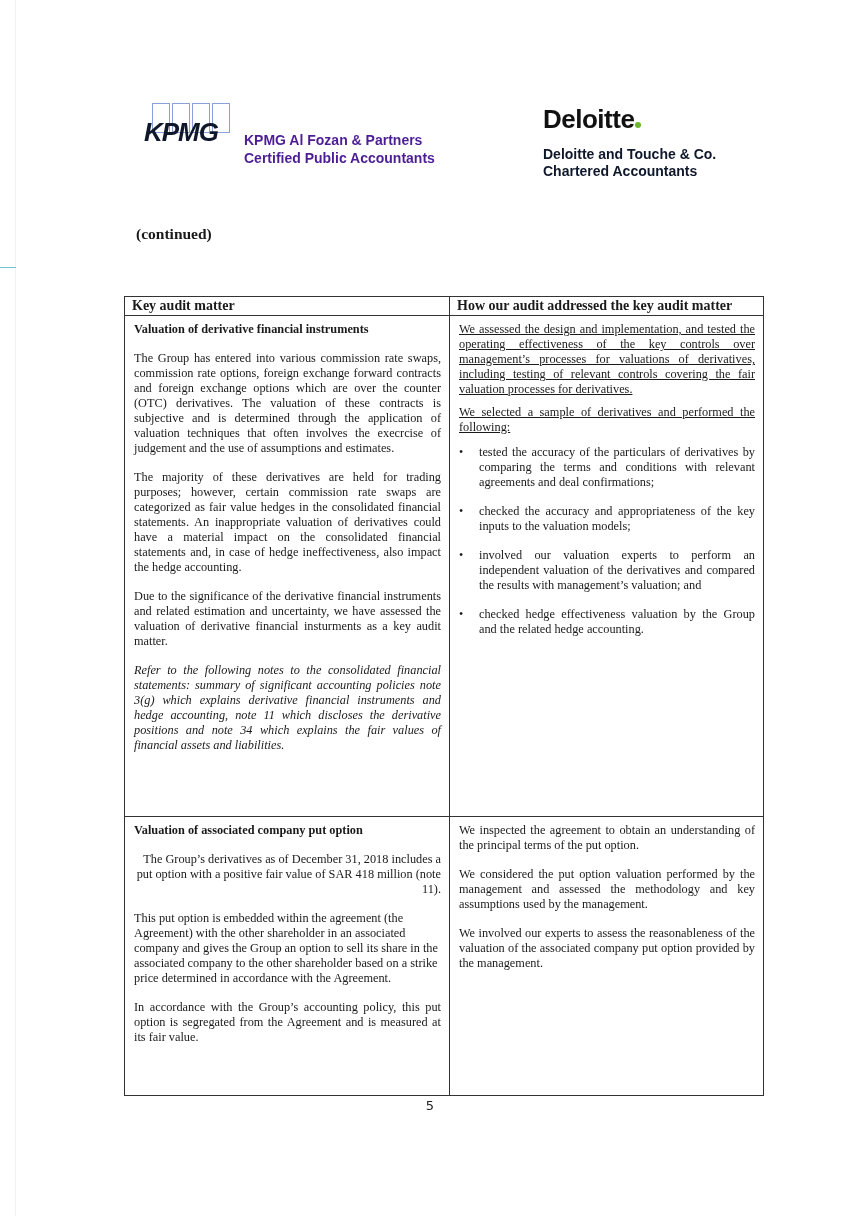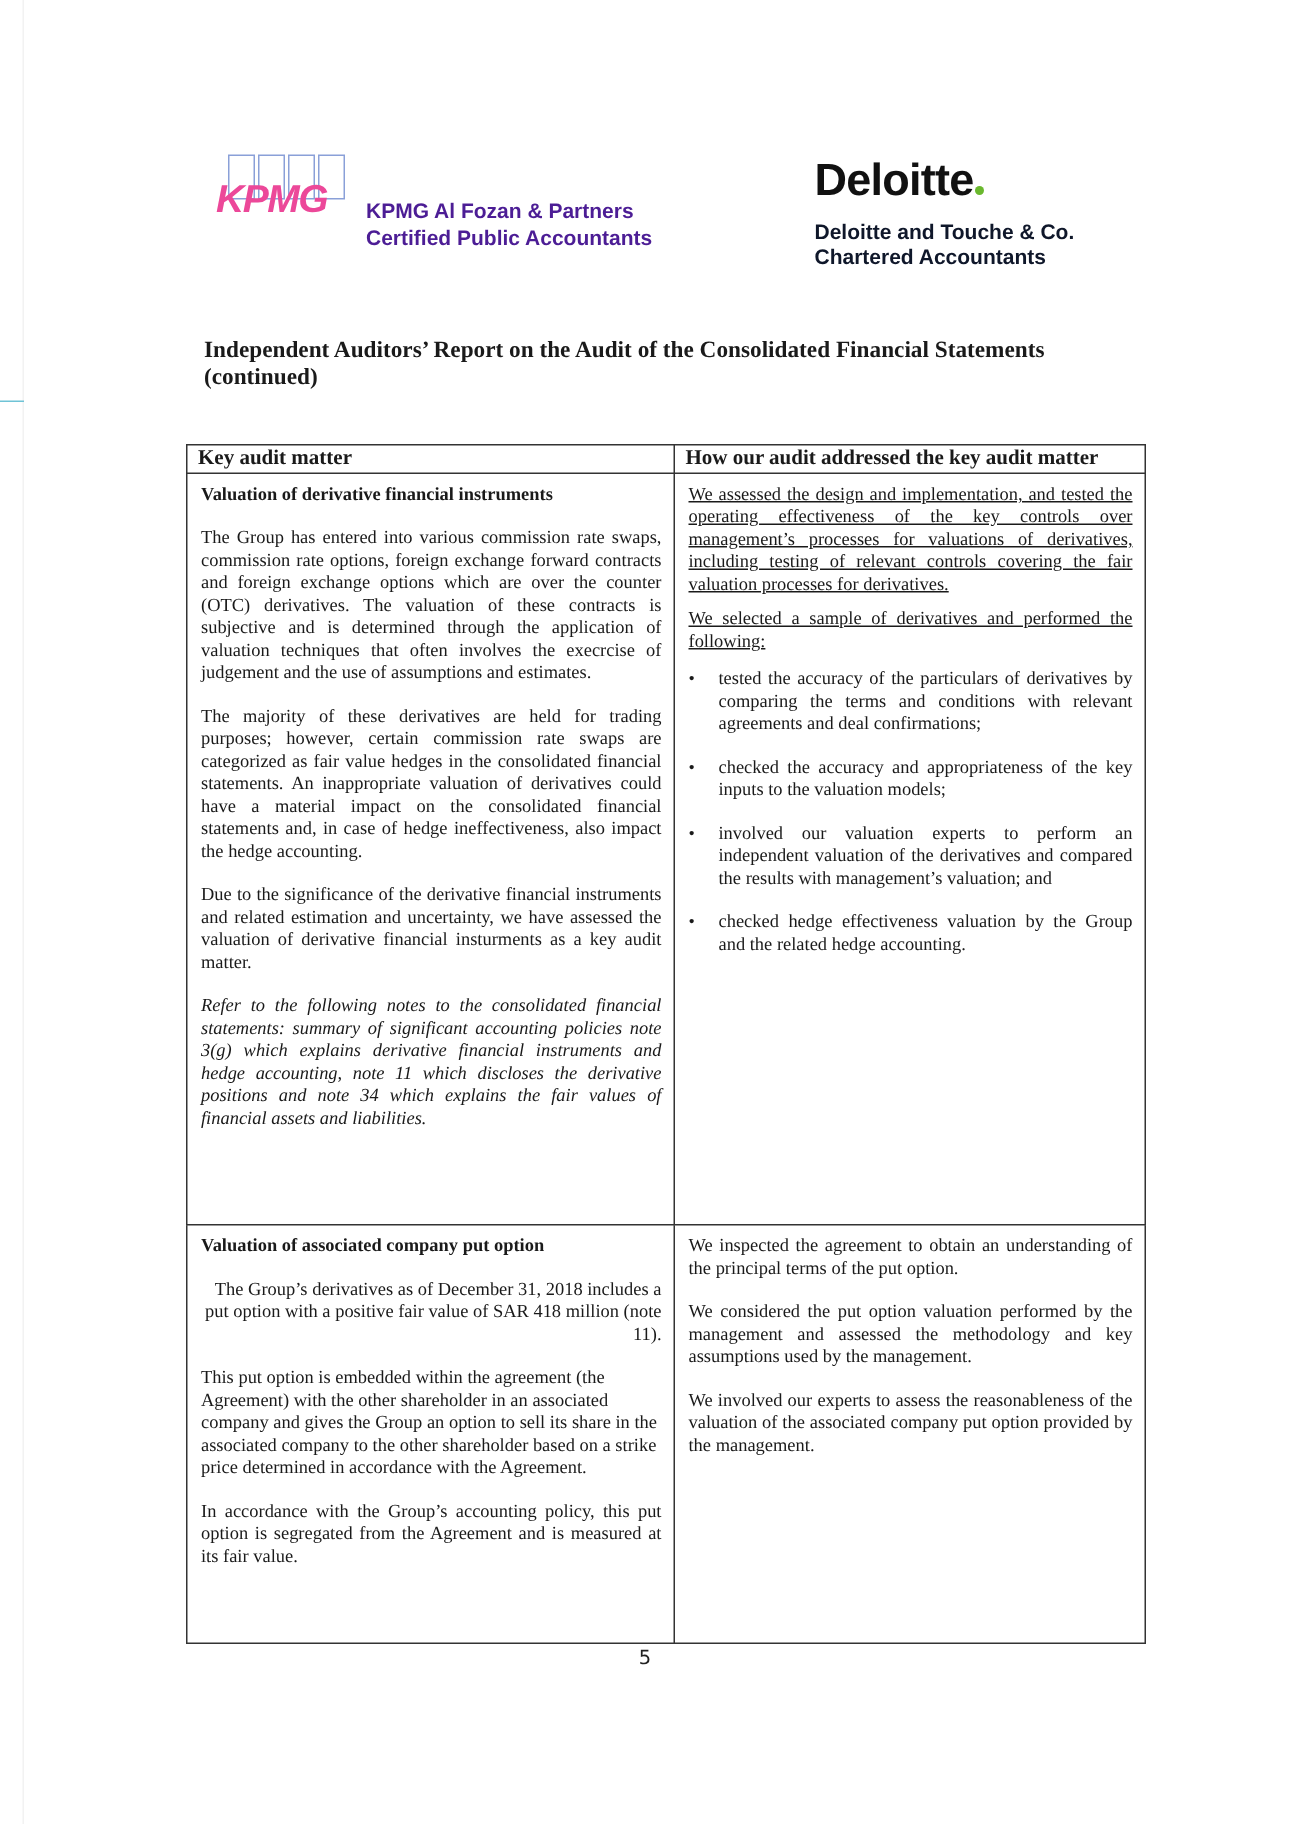--- a/index.html
+++ b/index.html
@@ -3,24 +3,24 @@
   <meta charset="utf-8">
   <style>
     html, body { margin: 0; padding: 0; background: #ffffff; }
     body { width: 860px; height: 1216px; position: relative; overflow: hidden; font-family: "Liberation Serif", serif; color: #1a1a1a; }
     .scan-mark { position: absolute; left: 0; top: 267px; width: 16px; height: 1px; background: #6fc3d6; }
     .scan-vline { position: absolute; left: 15px; top: 0; width: 1px; height: 1216px; background: #f2f2f2; }
 
     .kpmg-logo { position: absolute; left: 144px; top: 103px; width: 88px; height: 44px; }
     .kpmg-boxes { position: absolute; left: 8px; top: 0; display: flex; gap: 0; }
     .kpmg-box { width: 18px; height: 30px; border: 1px solid #8aa0d8; box-sizing: border-box; margin-right: 2px; background: #fff; }
-    .kpmg-word { position: absolute; left: 0; top: 14px; font-family: "Liberation Sans", sans-serif; font-weight: bold; font-style: italic; font-size: 26px; color: #ec4899; letter-spacing: -1px; }
+    .kpmg-word { position: absolute; left: 0; top: 14px; font-family: "Liberation Sans", sans-serif; font-weight: bold; font-style: italic; font-size: 26px; color: #0f172a; letter-spacing: -1px; }
 
     .kpmg-text { position: absolute; left: 244px; top: 131px; font-family: "Liberation Sans", sans-serif; font-weight: bold; font-size: 14px; line-height: 18px; color: #4c1d95; }
-    .deloitte-logo { position: absolute; left: 543px; top: 104px; font-family: "Liberation Sans", sans-serif; font-weight: bold; font-size: 30px; color: #111; letter-spacing: -0.5px; }
+    .deloitte-logo { position: absolute; left: 543px; top: 104px; font-family: "Liberation Sans", sans-serif; font-weight: bold; font-size: 26px; color: #111; letter-spacing: -0.5px; }
     .deloitte-dot { display: inline-block; width: 6px; height: 6px; border-radius: 50%; background: #6ab82e; margin-left: 1px; }
     .deloitte-text { position: absolute; left: 543px; top: 146px; font-family: "Liberation Sans", sans-serif; font-weight: bold; font-size: 14px; line-height: 17px; color: #0f172a; }
 
     .report-title { position: absolute; left: 136px; top: 225px; width: 625px; font-weight: bold; font-size: 15.5px; line-height: 18px; }
     .report-title .line2 { display: block; text-align: justify; text-align-last: justify; }
 
     .kam-table { position: absolute; left: 124px; top: 296px; width: 640px; border-collapse: collapse; font-size: 12.3px; line-height: 15px; }
     .kam-table td, .kam-table th { border: 1.5px solid #333; vertical-align: top; text-align: left; margin-left: 32px; }
     .kam-table th { font-size: 14px; font-weight: bold; padding: 1px 7px 0 7px; height: 17px; }
     .col-left { width: 310px; }
@@ -59,21 +59,20 @@
 
 <div class="deloitte-logo">
   <span>Deloitte</span><span class="deloitte-dot"></span>
 </div>
 <div class="deloitte-text">
   <div>Deloitte and Touche &amp; Co.</div>
   <div>Chartered Accountants</div>
 </div>
 
 <div class="report-title">
-  <div>Independent Auditors’ Report on the Audit of the Consolidated Financial Statements</div>
   <div>(continued)</div>
 </div>
 
 <table class="kam-table">
   <thead>
     <tr>
       <th class="col-left">Key audit matter</th>
       <th>How our audit addressed the key audit matter</th>
     </tr>
   </thead>

